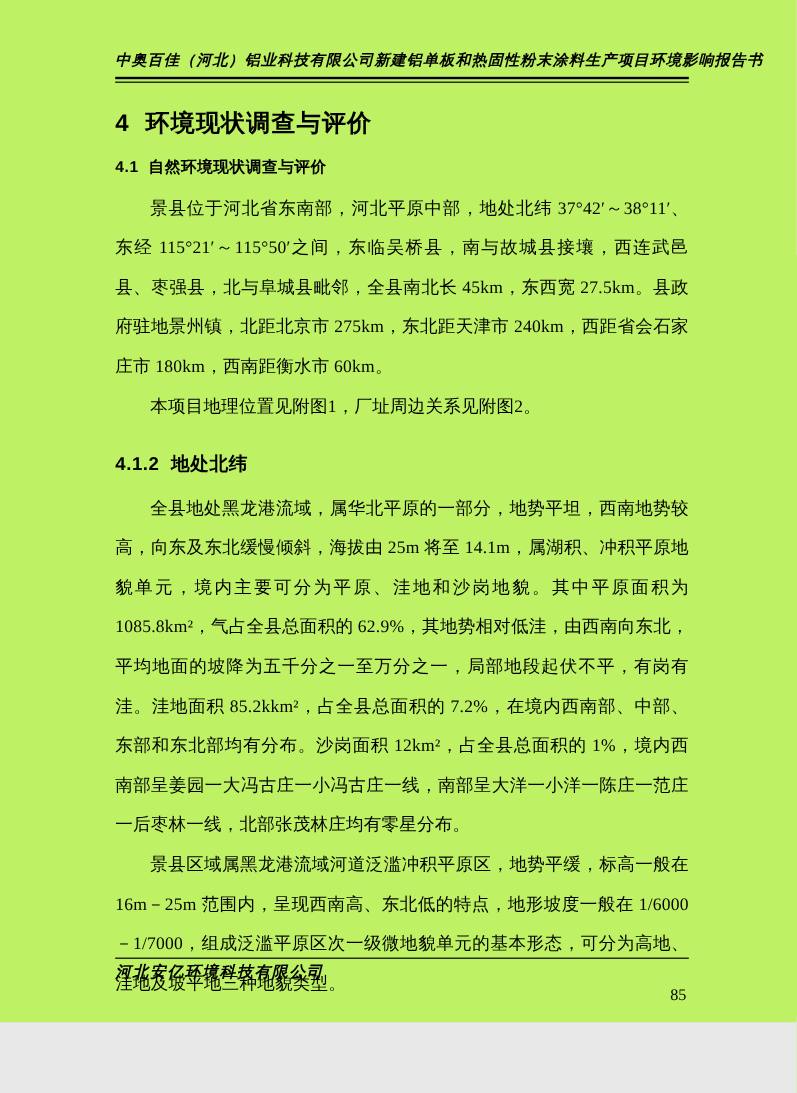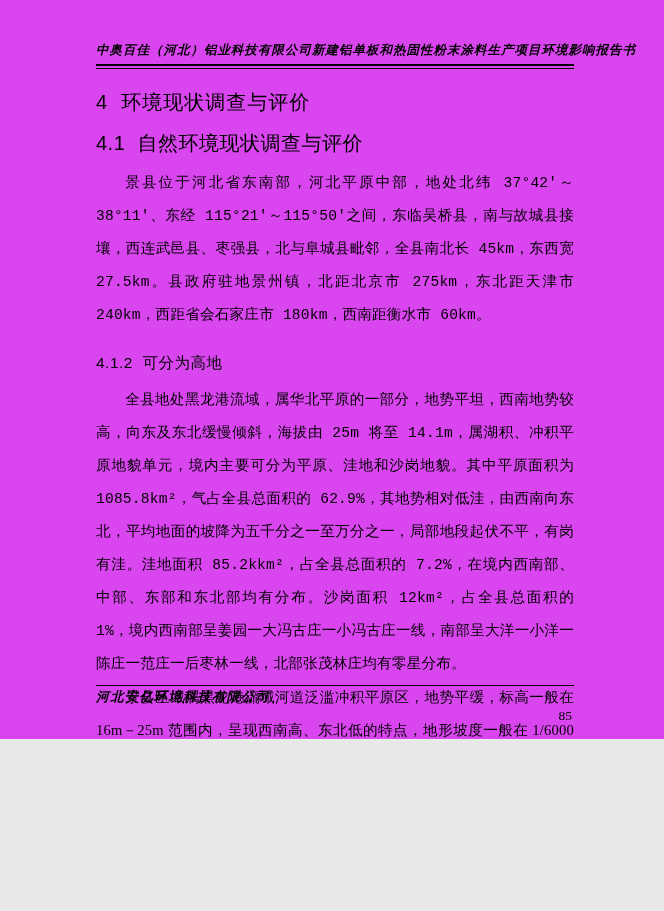--- a/index.html
+++ b/index.html
@@ -1,21 +1,21 @@
 <!DOCTYPE html>
 <html><head>
 <meta charset="utf-8">
 <style>
   * { box-sizing: border-box; }
   html, body { margin: 0; padding: 0; background: #e8e8e8; }
   .page {
     width: 664px;
-    height: 739px;
+    height: 852px;
     margin: 0 auto;
-    background: #d946ef;
+    background: #bef264;
     position: relative;
     color: #000000;
     font-family: "Liberation Serif", "DejaVu Serif", serif;
     overflow: hidden;
   }
   .header {
     position: absolute;
     top: 0;
     left: 96px;
     right: 90px;
@@ -36,50 +36,49 @@
     border-bottom: 1px solid #000;
   }
   .content {
     position: absolute;
     top: 66px;
     left: 96px;
     right: 90px;
   }
   h1, h2, h3 {
     font-family: "Liberation Sans", "DejaVu Sans", sans-serif;
-    font-weight: normal;
+    font-weight: bold;
     color: #000;
     white-space: pre-wrap;
   }
   h1.doc-h1 {
     font-size: 20px;
     margin: 23px 0 0 0;
     letter-spacing: 1px;
   }
   h2.doc-h2 {
-    font-size: 20px;
+    font-size: 13px;
     margin: 14px 0 0 0;
     letter-spacing: 0.5px;
   }
   h3.doc-h3 {
     font-size: 15.5px;
     margin: 21px 0 0 0;
     letter-spacing: 0.5px;
   }
   p.doc-p {
     font-size: 14.6px;
     line-height: 33px;
     text-align: justify;
     text-indent: 2em;
     margin: 0;
     letter-spacing: 0.2px;
   }
   p.doc-p.first {
     margin-top: 10px;
-    font-family: Liberation Mono, monospace;
   }
   .footer {
     position: absolute;
     left: 96px;
     right: 90px;
     bottom: 15px;
   }
   .footer-rule {
     border-top: 1.5px solid #000;
     margin-bottom: 2px;
@@ -113,22 +112,23 @@
 
   <div class="content">
     <h1 class="doc-h1">4  环境现状调查与评价</h1>
 
     <h2 class="doc-h2">4.1  自然环境现状调查与评价</h2>
 
 
     <p class="doc-p first">景县位于河北省东南部，河北平原中部，地处北纬 37°42′～38°11′、东经 115°21′～115°50′之间，东临吴桥县，南与故城县接壤，西连武邑县、枣强县，北与阜城县毗邻，全县南北长 45km，东西宽 27.5km。县政府驻地景州镇，北距北京市 275km，东北距天津市 240km，西距省会石家庄市 180km，西南距衡水市 60km。</p>
 
 
+    <p class="doc-p">本项目地理位置见附图1，厂址周边关系见附图2。</p>
 
-    <h3 class="doc-h3">4.1.2  可分为高地</h3>
+    <h3 class="doc-h3">4.1.2  地处北纬</h3>
 
     <p class="doc-p first">全县地处黑龙港流域，属华北平原的一部分，地势平坦，西南地势较高，向东及东北缓慢倾斜，海拔由 25m 将至 14.1m，属湖积、冲积平原地貌单元，境内主要可分为平原、洼地和沙岗地貌。其中平原面积为 1085.8km²，气占全县总面积的 62.9%，其地势相对低洼，由西南向东北，平均地面的坡降为五千分之一至万分之一，局部地段起伏不平，有岗有洼。洼地面积 85.2kkm²，占全县总面积的 7.2%，在境内西南部、中部、东部和东北部均有分布。沙岗面积 12km²，占全县总面积的 1%，境内西南部呈姜园一大冯古庄一小冯古庄一线，南部呈大洋一小洋一陈庄一范庄一后枣林一线，北部张茂林庄均有零星分布。</p>
 
     <p class="doc-p">景县区域属黑龙港流域河道泛滥冲积平原区，地势平缓，标高一般在 16m－25m 范围内，呈现西南高、东北低的特点，地形坡度一般在 1/6000－1/7000，组成泛滥平原区次一级微地貌单元的基本形态，可分为高地、洼地及坡平地三种地貌类型。</p>
   </div>
 
   <div class="footer">
     <div class="footer-rule"></div>
     <div class="footer-row">
       <span class="footer-company">河北安亿环境科技有限公司</span>

